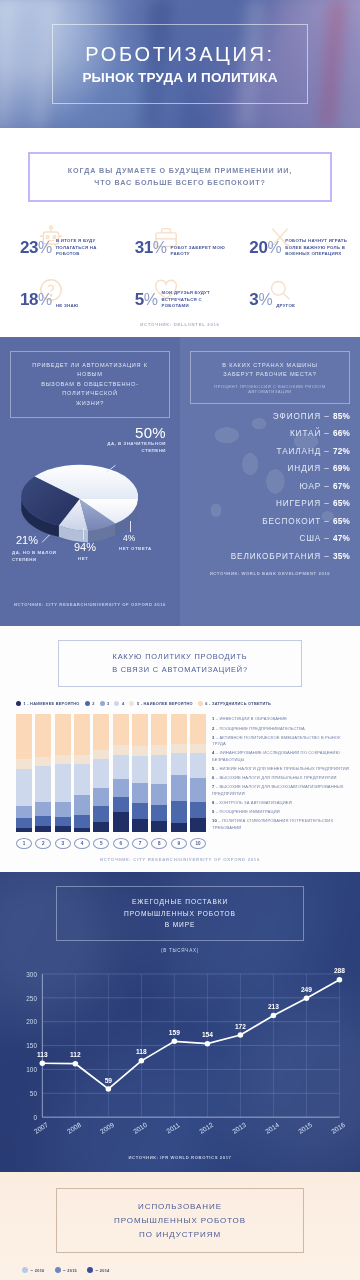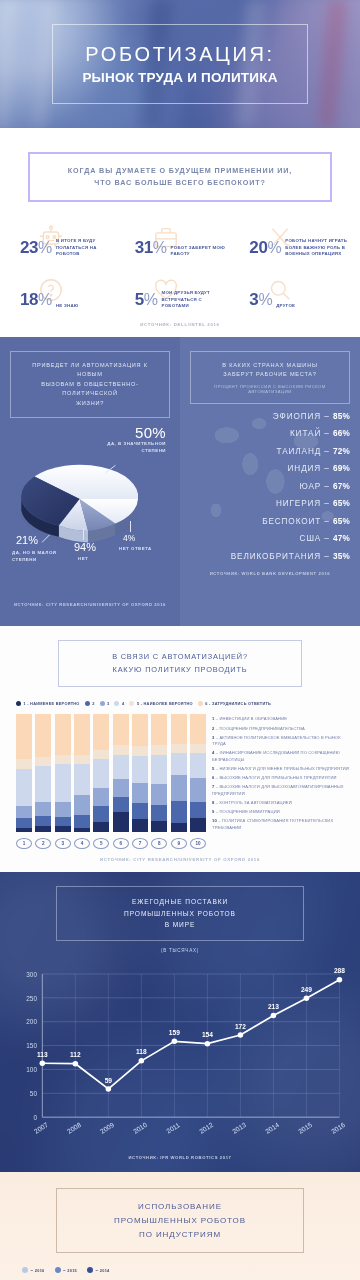--- a/index.html
+++ b/index.html
@@ -363,22 +363,22 @@
         <div class="crow"><span>США</span> – <b>47%</b></div>
         <div class="crow"><span>ВЕЛИКОБРИТАНИЯ</span> – <b>35%</b></div>
       </div>
       <div class="src-d">ИСТОЧНИК: WORLD BANK DEVELOPMENT 2016</div>
     </div>
 
   </div>
 
   <div class="sec-policy">
     <div class="qbox2">
+      <div class="l">КАКУЮ ПОЛИТИКУ ПРОВОДИТЬ</div>
       <div class="l">В СВЯЗИ С АВТОМАТИЗАЦИЕЙ?</div>
-      <div class="l">КАКУЮ ПОЛИТИКУ ПРОВОДИТЬ</div>
     </div>
 
     <div class="legend">
       <div class="lg">
           <i style="background:#1f2f66"></i>
           <span>1 - НАИМЕНЕЕ ВЕРОЯТНО</span>
         </div>
       <div class="lg">
           <i style="background:#4c68ad"></i>
           <span>2</span>

